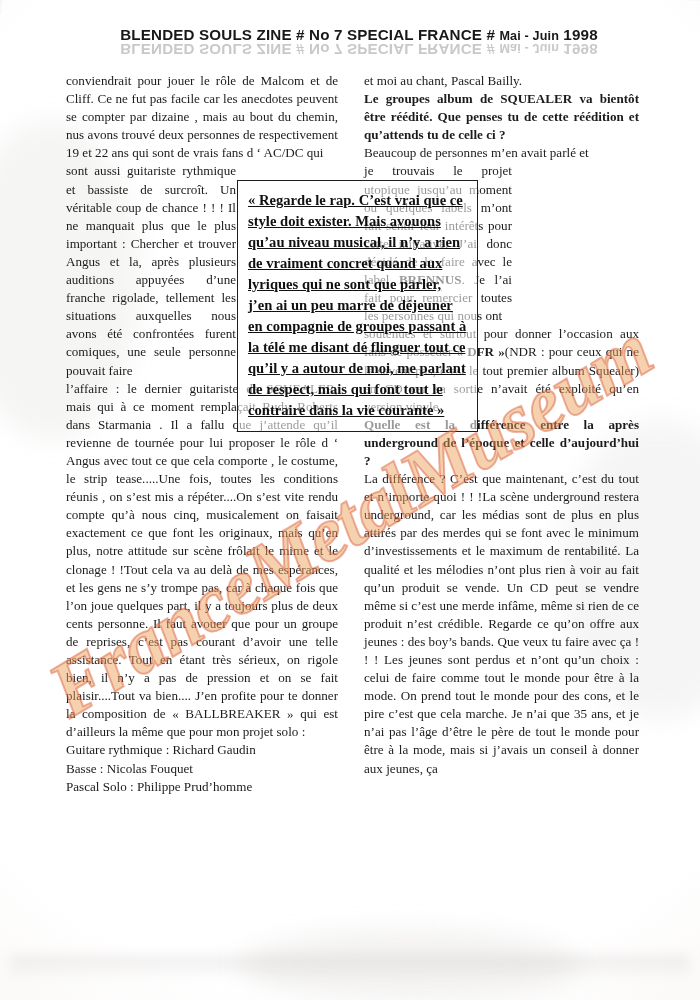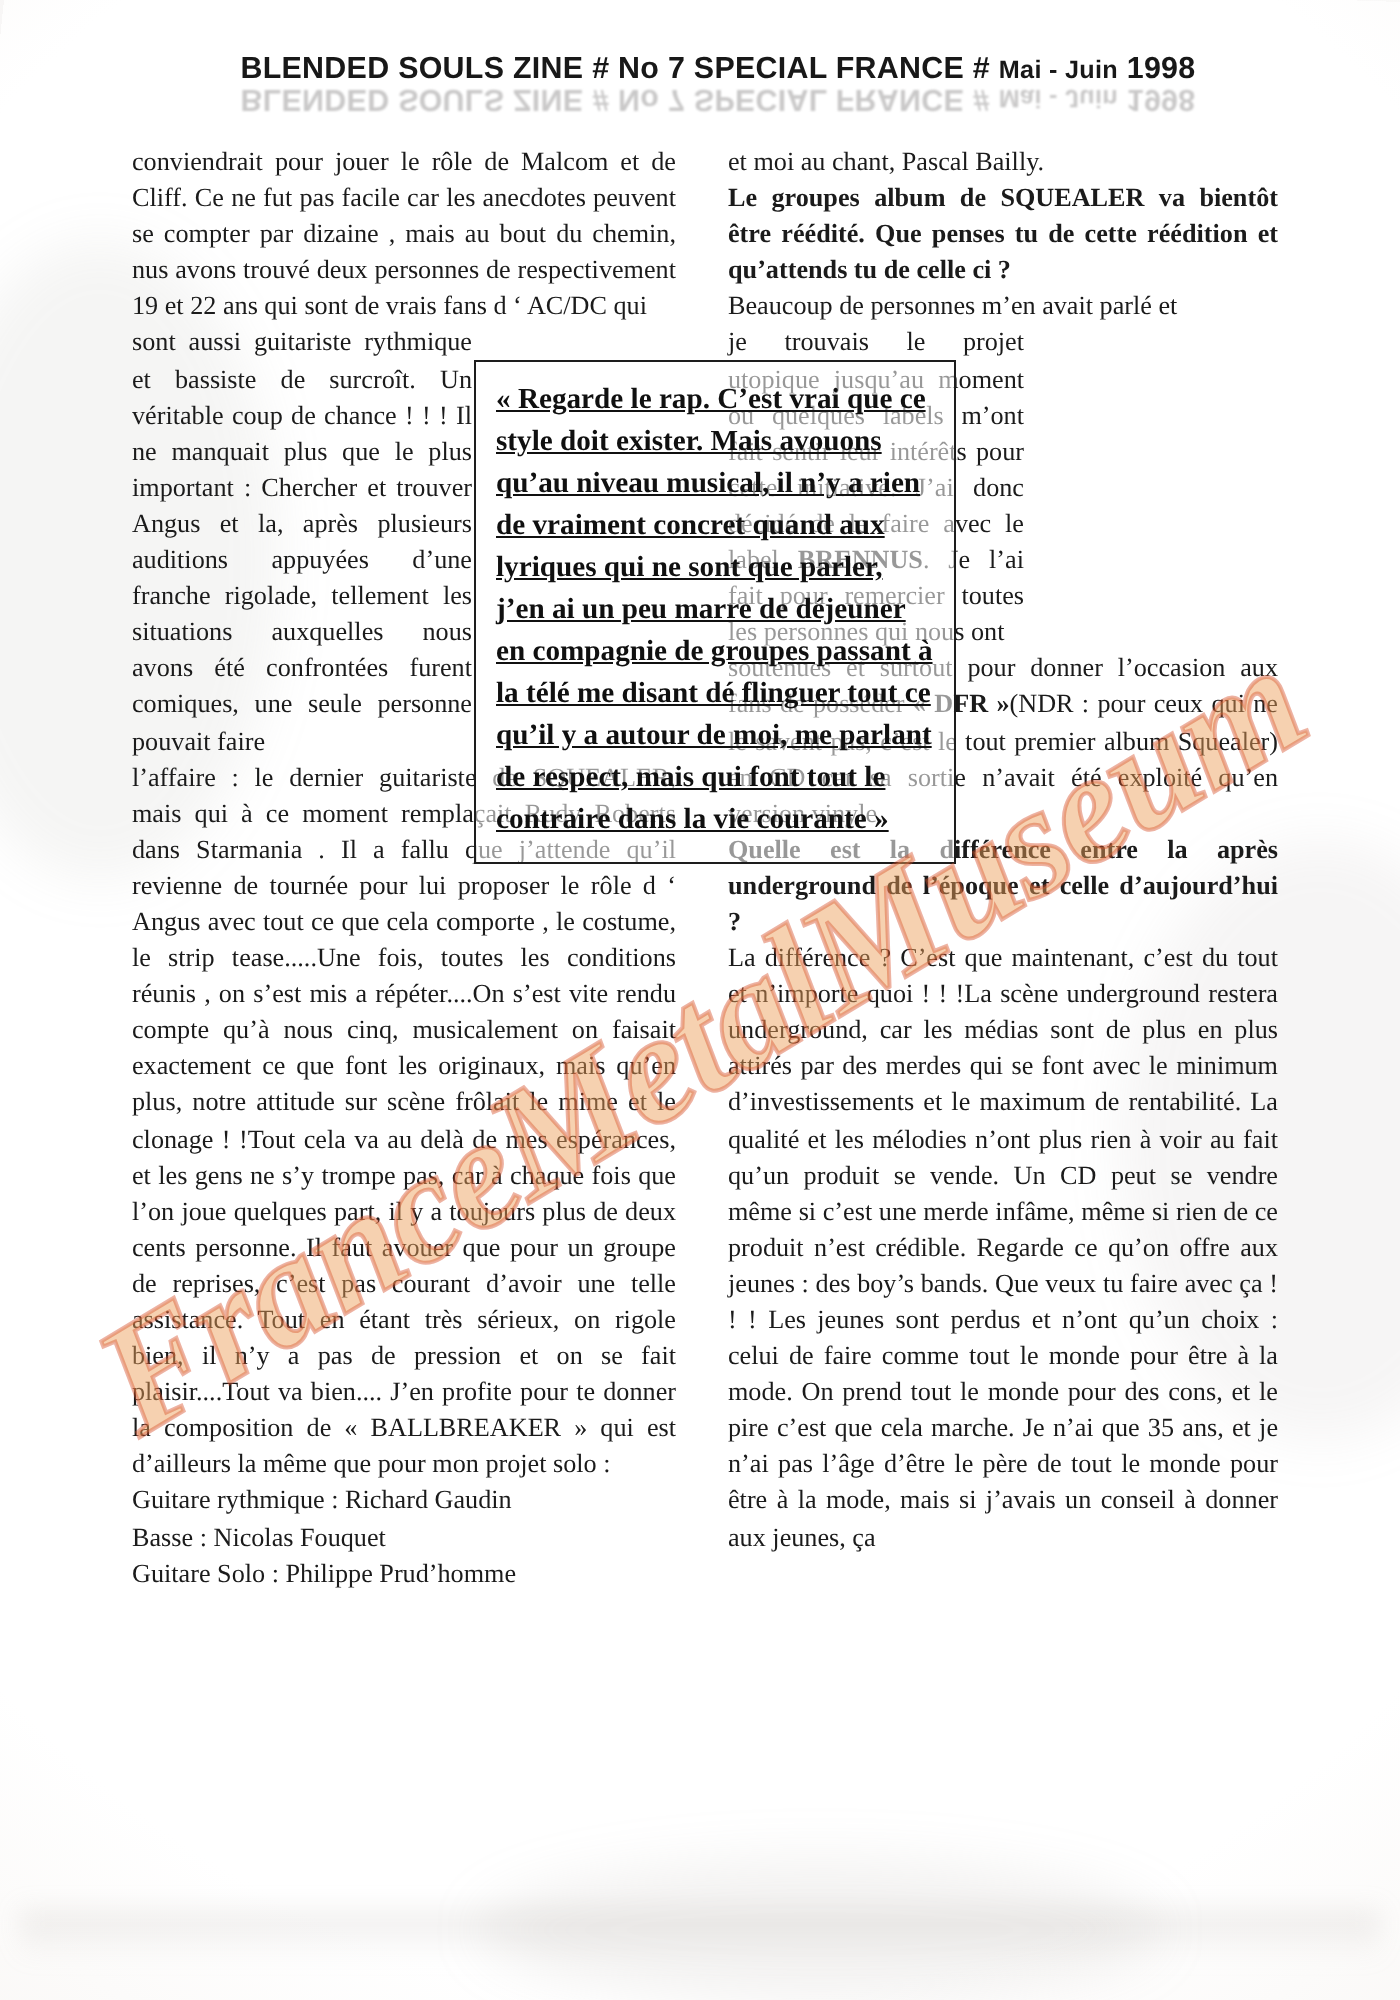--- a/index.html
+++ b/index.html
@@ -142,21 +142,21 @@
     <div class="title"><span>BLENDED SOULS ZINE # No 7 SPECIAL FRANCE # </span><span class="sc">Mai - Juin</span><span> 1998</span></div>
     <div class="ghost"><span>BLENDED SOULS ZINE # No 7 SPECIAL FRANCE # </span><span class="sc">Mai - Juin</span><span> 1998</span></div>
   </div>
 
   <div class="col" id="col-left">
     <p>conviendrait pour jouer le rôle de Malcom et de Cliff. Ce ne fut pas facile car les anecdotes peuvent se compter par dizaine , mais au bout du chemin, nus avons trouvé deux personnes de respectivement 19 et 22 ans qui sont de vrais fans d ‘ AC/DC qui</p>
     <p class="wrapL">sont aussi guitariste rythmique et bassiste de surcroît. Un véritable coup de chance ! ! ! Il ne manquait plus que le plus important : Chercher et trouver Angus et la, après plusieurs auditions appuyées d’une franche rigolade, tellement les situations auxquelles nous avons été confrontées furent comiques, une seule personne pouvait faire</p>
     <p>l’affaire : le dernier guitariste de SQUEALER, mais qui à ce moment remplaçait Rudy Roberts dans Starmania . Il a fallu que j’attende qu’il revienne de tournée pour lui proposer le rôle d ‘ Angus avec tout ce que cela comporte , le costume, le strip tease.....Une fois, toutes les conditions réunis , on s’est mis a répéter....On s’est vite rendu compte qu’à nous cinq, musicalement on faisait exactement ce que font les originaux, mais qu’en plus, notre attitude sur scène frôlait le mime et le clonage ! !Tout cela va au delà de mes espérances, et les gens ne s’y trompe pas, car à chaque fois que l’on joue quelques part, il y a toujours plus de deux cents personne. Il faut avouer que pour un groupe de reprises, c’est pas courant d’avoir une telle assistance. Tout en étant très sérieux, on rigole bien, il n’y a pas de pression et on se fait plaisir....Tout va bien.... J’en profite pour te donner la composition de « BALLBREAKER » qui est d’ailleurs la même que pour mon projet solo :</p>
     <p class="credit">Guitare rythmique : Richard Gaudin</p>
     <p class="credit">Basse : Nicolas Fouquet</p>
-    <p class="credit">Guitare Solo : Philippe Prud’homme</p>
+    <p class="credit">Pascal Solo : Philippe Prud’homme</p>
   </div>
 
   <div class="col" id="col-right">
     <p>et moi au chant, Pascal Bailly.</p>
     <p class="q">Le groupes album de SQUEALER va bientôt être réédité. Que penses tu de cette réédition et qu’attends tu de celle ci ?</p>
     <p>Beaucoup de personnes m’en avait parlé et</p>
     <p class="wrapR"><span>je trouvais le projet utopique jusqu’au moment ou quelques labels m’ont fait sentir leur intérêts pour cette initiative. J’ai donc décidé de le faire avec le label <span class="nb">BRENNUS</span>. Je l’ai fait pour remercier toutes les personnes qui nous ont</span></p>
     <p><span>soutenues et surtout pour donner l’occasion aux fans de posséder </span><span class="nb">« DFR »</span><span>(NDR : pour ceux qui ne le savent pas, c’est le tout premier album Squealer) en CD car sa sortie n’avait été exploité qu’en version vinyle.</span></p>
     <p class="q">Quelle est la différence entre la après underground de l’époque et celle d’aujourd’hui ?</p>
     <p>La différence ? C’est que maintenant, c’est du tout et n’importe quoi ! ! !La scène underground restera underground, car les médias sont de plus en plus attirés par des merdes qui se font avec le minimum d’investissements et le maximum de rentabilité. La qualité et les mélodies n’ont plus rien à voir au fait qu’un produit se vende. Un CD peut se vendre même si c’est une merde infâme, même si rien de ce produit n’est crédible. Regarde ce qu’on offre aux jeunes : des boy’s bands. Que veux tu faire avec ça ! ! ! Les jeunes sont perdus et n’ont qu’un choix : celui de faire comme tout le monde pour être à la mode. On prend tout le monde pour des cons, et le pire c’est que cela marche. Je n’ai que 35 ans, et je n’ai pas l’âge d’être le père de tout le monde pour être à la mode, mais si j’avais un conseil à donner aux jeunes, ça</p>

